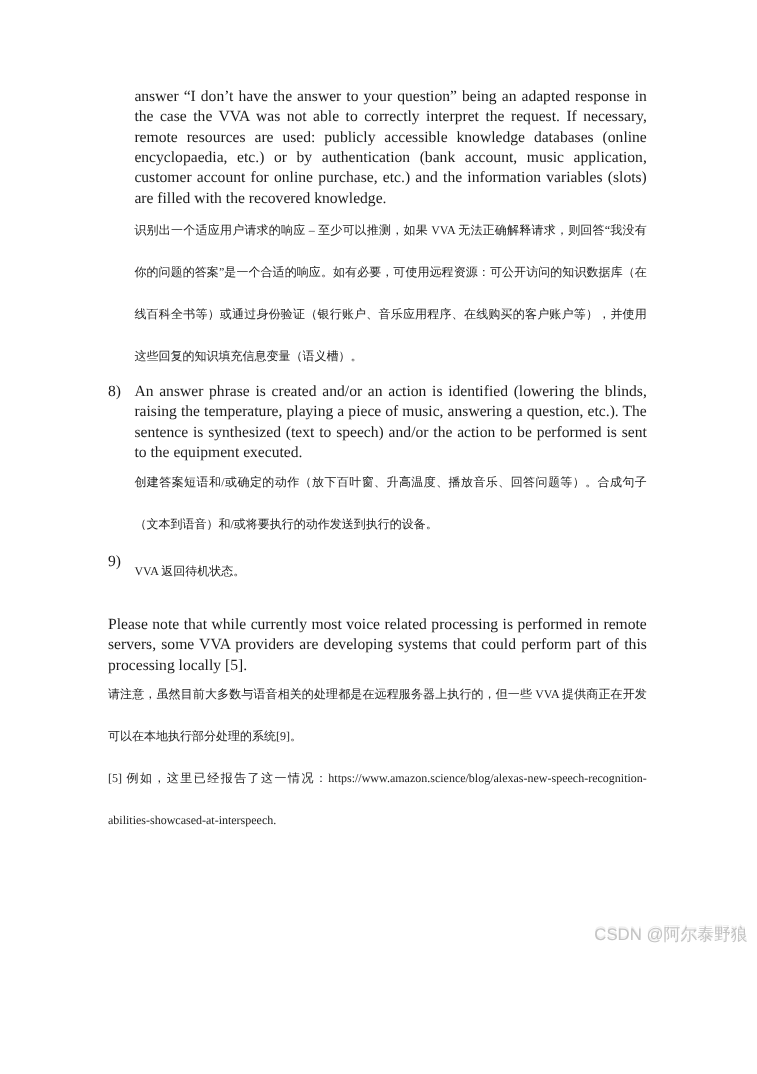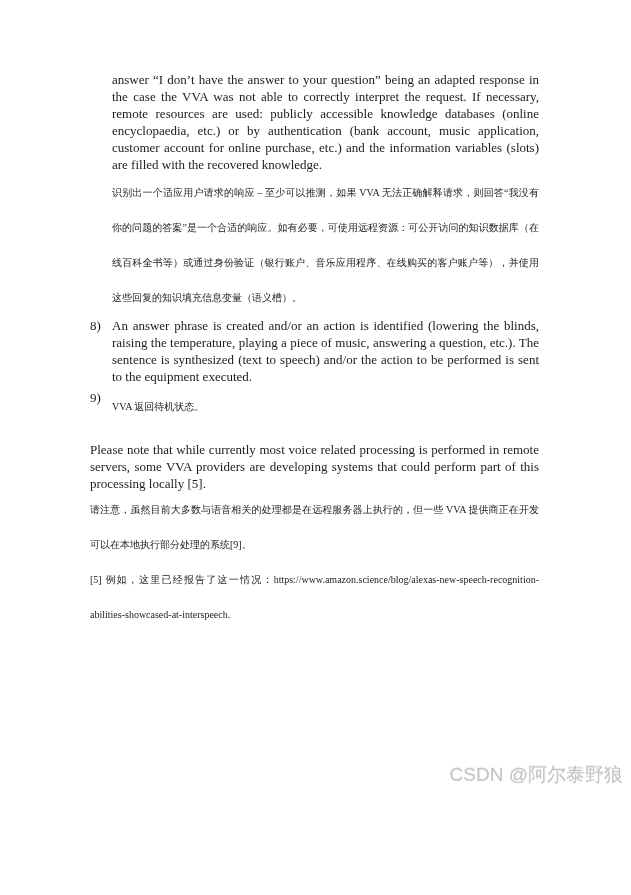--- a/index.html
+++ b/index.html
@@ -56,40 +56,41 @@
     flex: 1;
     min-width: 0;
   }
   .note-en { margin-top: 17px; }
   .footnote-en { margin-top: 4px; }
   .watermark {
     position: absolute;
     right: 8px;
     bottom: 10px;
     font-family: "Liberation Sans", "DejaVu Sans", sans-serif;
-    font-size: 19px;
+    font-size: 14px;
     color: #c3c3c3;
     text-shadow: 0 -1px 0 #eeeeee;
     text-align: right;
   }
 </style>
 </head>
 <body>
 
 <div class="page">
   <div class="content">
 
     <p class="para-en indented">answer “I don’t have the answer to your question” being an adapted response in the case the VVA was not able to correctly interpret the request. If necessary, remote resources are used: publicly accessible knowledge databases (online encyclopaedia, etc.) or by authentication (bank account, music application, customer account for online purchase, etc.) and the information variables (slots) are filled with the recovered knowledge.</p>
 
     <p class="para-zh indented intro-zh">识别出一个适应用户请求的响应 – 至少可以推测，如果 VVA 无法正确解释请求，则回答“我没有你的问题的答案”是一个合适的响应。如有必要，可使用远程资源：可公开访问的知识数据库（在线百科全书等）或通过身份验证（银行账户、音乐应用程序、在线购买的客户账户等），并使用这些回复的知识填充信息变量（语义槽）。</p>
 
     <div class="list-item list-item-8">
       <span class="item-number">8)</span>
       <div class="item-body">
         <p class="para-en">An answer phrase is created and/or an action is identified (lowering the blinds, raising the temperature, playing a piece of music, answering a question, etc.). The sentence is synthesized (text to speech) and/or the action to be performed is sent to the equipment executed.</p>
+        <p class="para-zh">创建答案短语和/或确定的动作（放下百叶窗、升高温度、播放音乐、回答问题等）。合成句子（文本到语音）和/或将要执行的动作发送到执行的设备。</p>
       </div>
     </div>
 
     <div class="list-item list-item-9">
       <span class="item-number">9)</span>
       <div class="item-body">
         <p class="para-zh">VVA 返回待机状态。</p>
       </div>
     </div>
 

